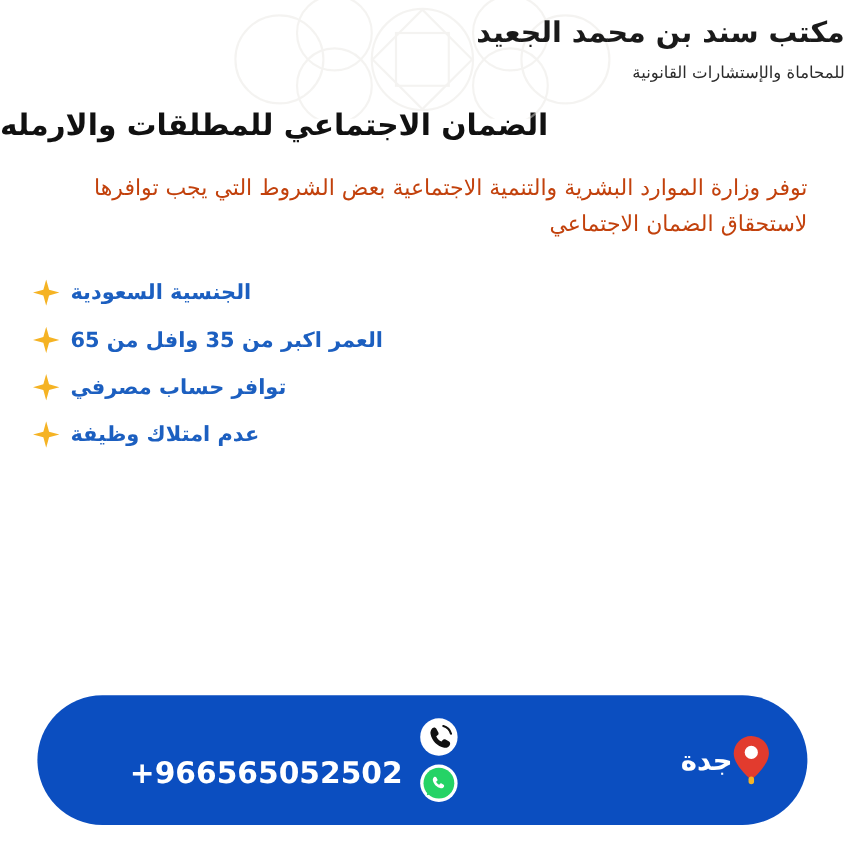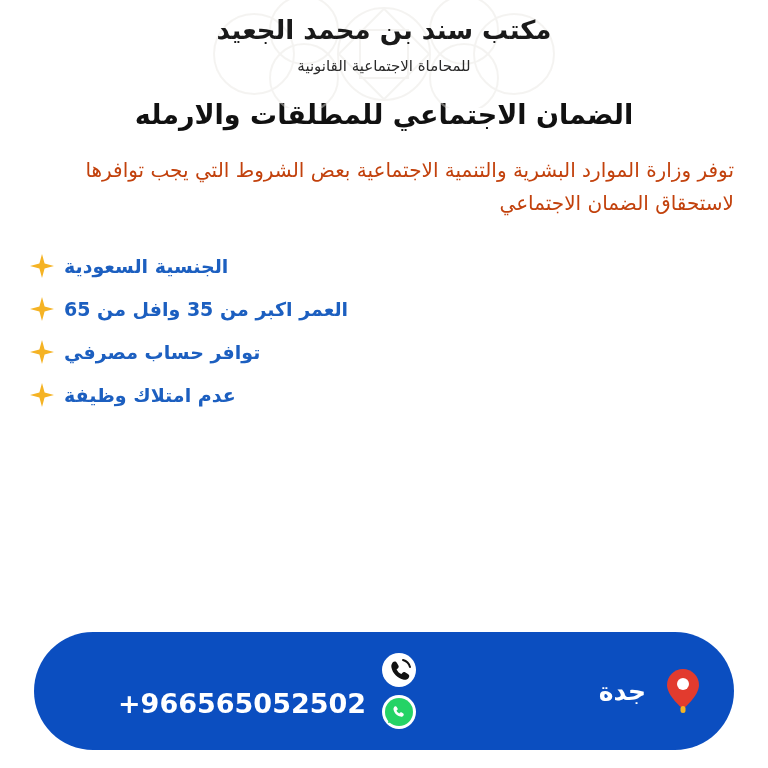--- a/index.html
+++ b/index.html
@@ -19,21 +19,20 @@
     position: relative;
     width: 768px;
     height: 768px;
     box-sizing: border-box;
   }
 
   
   .logo-block {
     position: relative;
     padding-top: 14px;
-    text-align: center;
   }
   .logo-watermark {
     position: absolute;
     top: 0;
     left: 50%;
     transform: translateX(-50%);
     width: 420px;
     height: 108px;
     opacity: 0.45;
     pointer-events: none;
@@ -51,21 +50,21 @@
     position: relative;
     z-index: 2;
     font-size: 15px;
     color: #2b2b2b;
     margin-top: 10px;
     letter-spacing: 1px;
   }
 
   
   .main-title {
-    text-align: center;
+    text-align: left;
     font-size: 27px;
     font-weight: bold;
     color: #111111;
     margin-top: 22px;
     line-height: 1.3;
   }
 
   
   .intro {
     margin: 22px auto 0 auto;
@@ -123,21 +122,21 @@
     display: flex;
     flex-direction: row;
     align-items: center;
     justify-content: space-between;
     box-sizing: border-box;
     padding: 0 34px;
   }
   .city-group {
     display: flex;
     align-items: center;
-    gap: 20px;
+    gap: 0;
   }
   .city-label {
     color: #ffffff;
     font-size: 25px;
     font-weight: bold;
   }
   .pin {
     width: 34px;
     height: 46px;
     display: block;
@@ -181,21 +180,21 @@
         <circle cx="130" cy="78" r="34"></circle>
         <circle cx="210" cy="54" r="46"></circle>
         <circle cx="290" cy="30" r="34"></circle>
         <circle cx="290" cy="78" r="34"></circle>
         <circle cx="340" cy="54" r="40"></circle>
         <rect x="178" y="22" width="64" height="64" transform="rotate(45 210 54)"></rect>
         <rect x="186" y="30" width="48" height="48"></rect>
       </g>
     </svg>
     <div class="logo-main">مكتب سند بن محمد الجعيد</div>
-    <div class="logo-sub">للمحاماة الاجتماعية القانونية</div>
+    <div class="logo-sub">للمحاماة والإستشارات القانونية</div>
   </div>
 
   <div class="main-title">الضمان الاجتماعي للمطلقات والارمله</div>
 
   <div class="intro">توفر وزارة الموارد البشرية والتنمية الاجتماعية بعض الشروط التي يجب توافرها لاستحقاق الضمان الاجتماعي</div>
 
   <ul class="bullets">
     <li class="bullet-row">
       <span class="bullet-inner">
         <span class="bullet-text">الجنسية السعودية</span>

